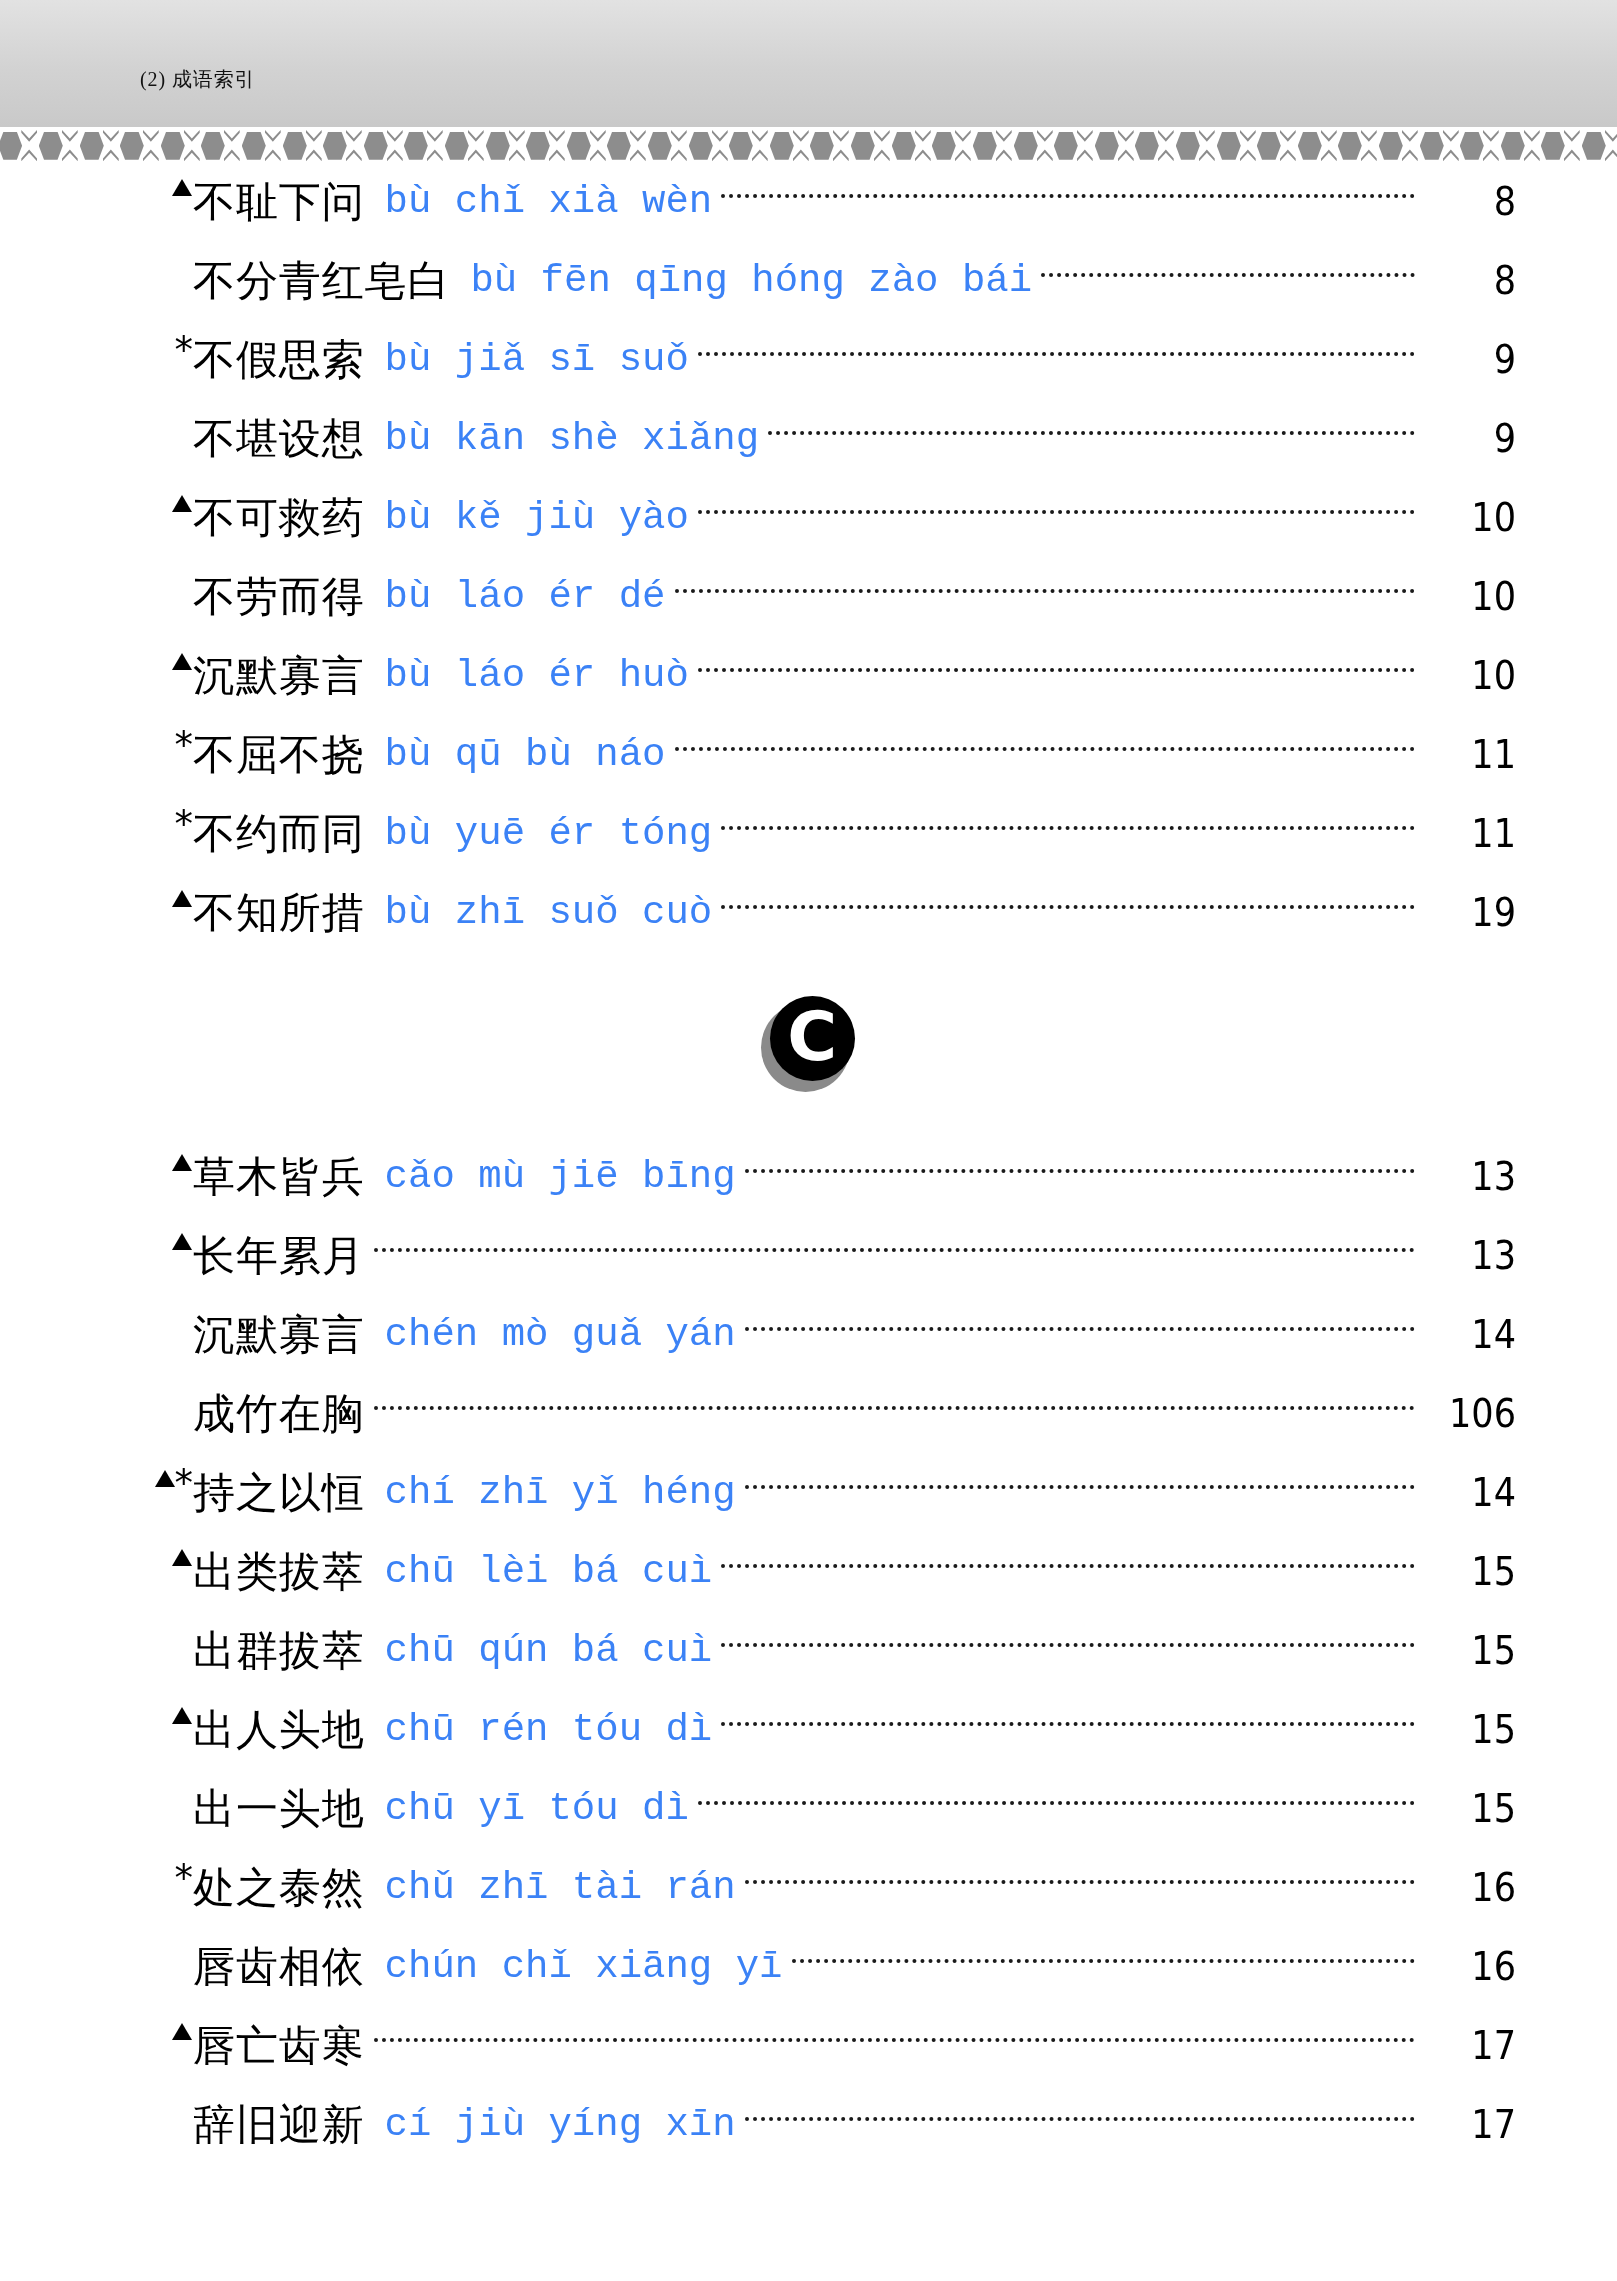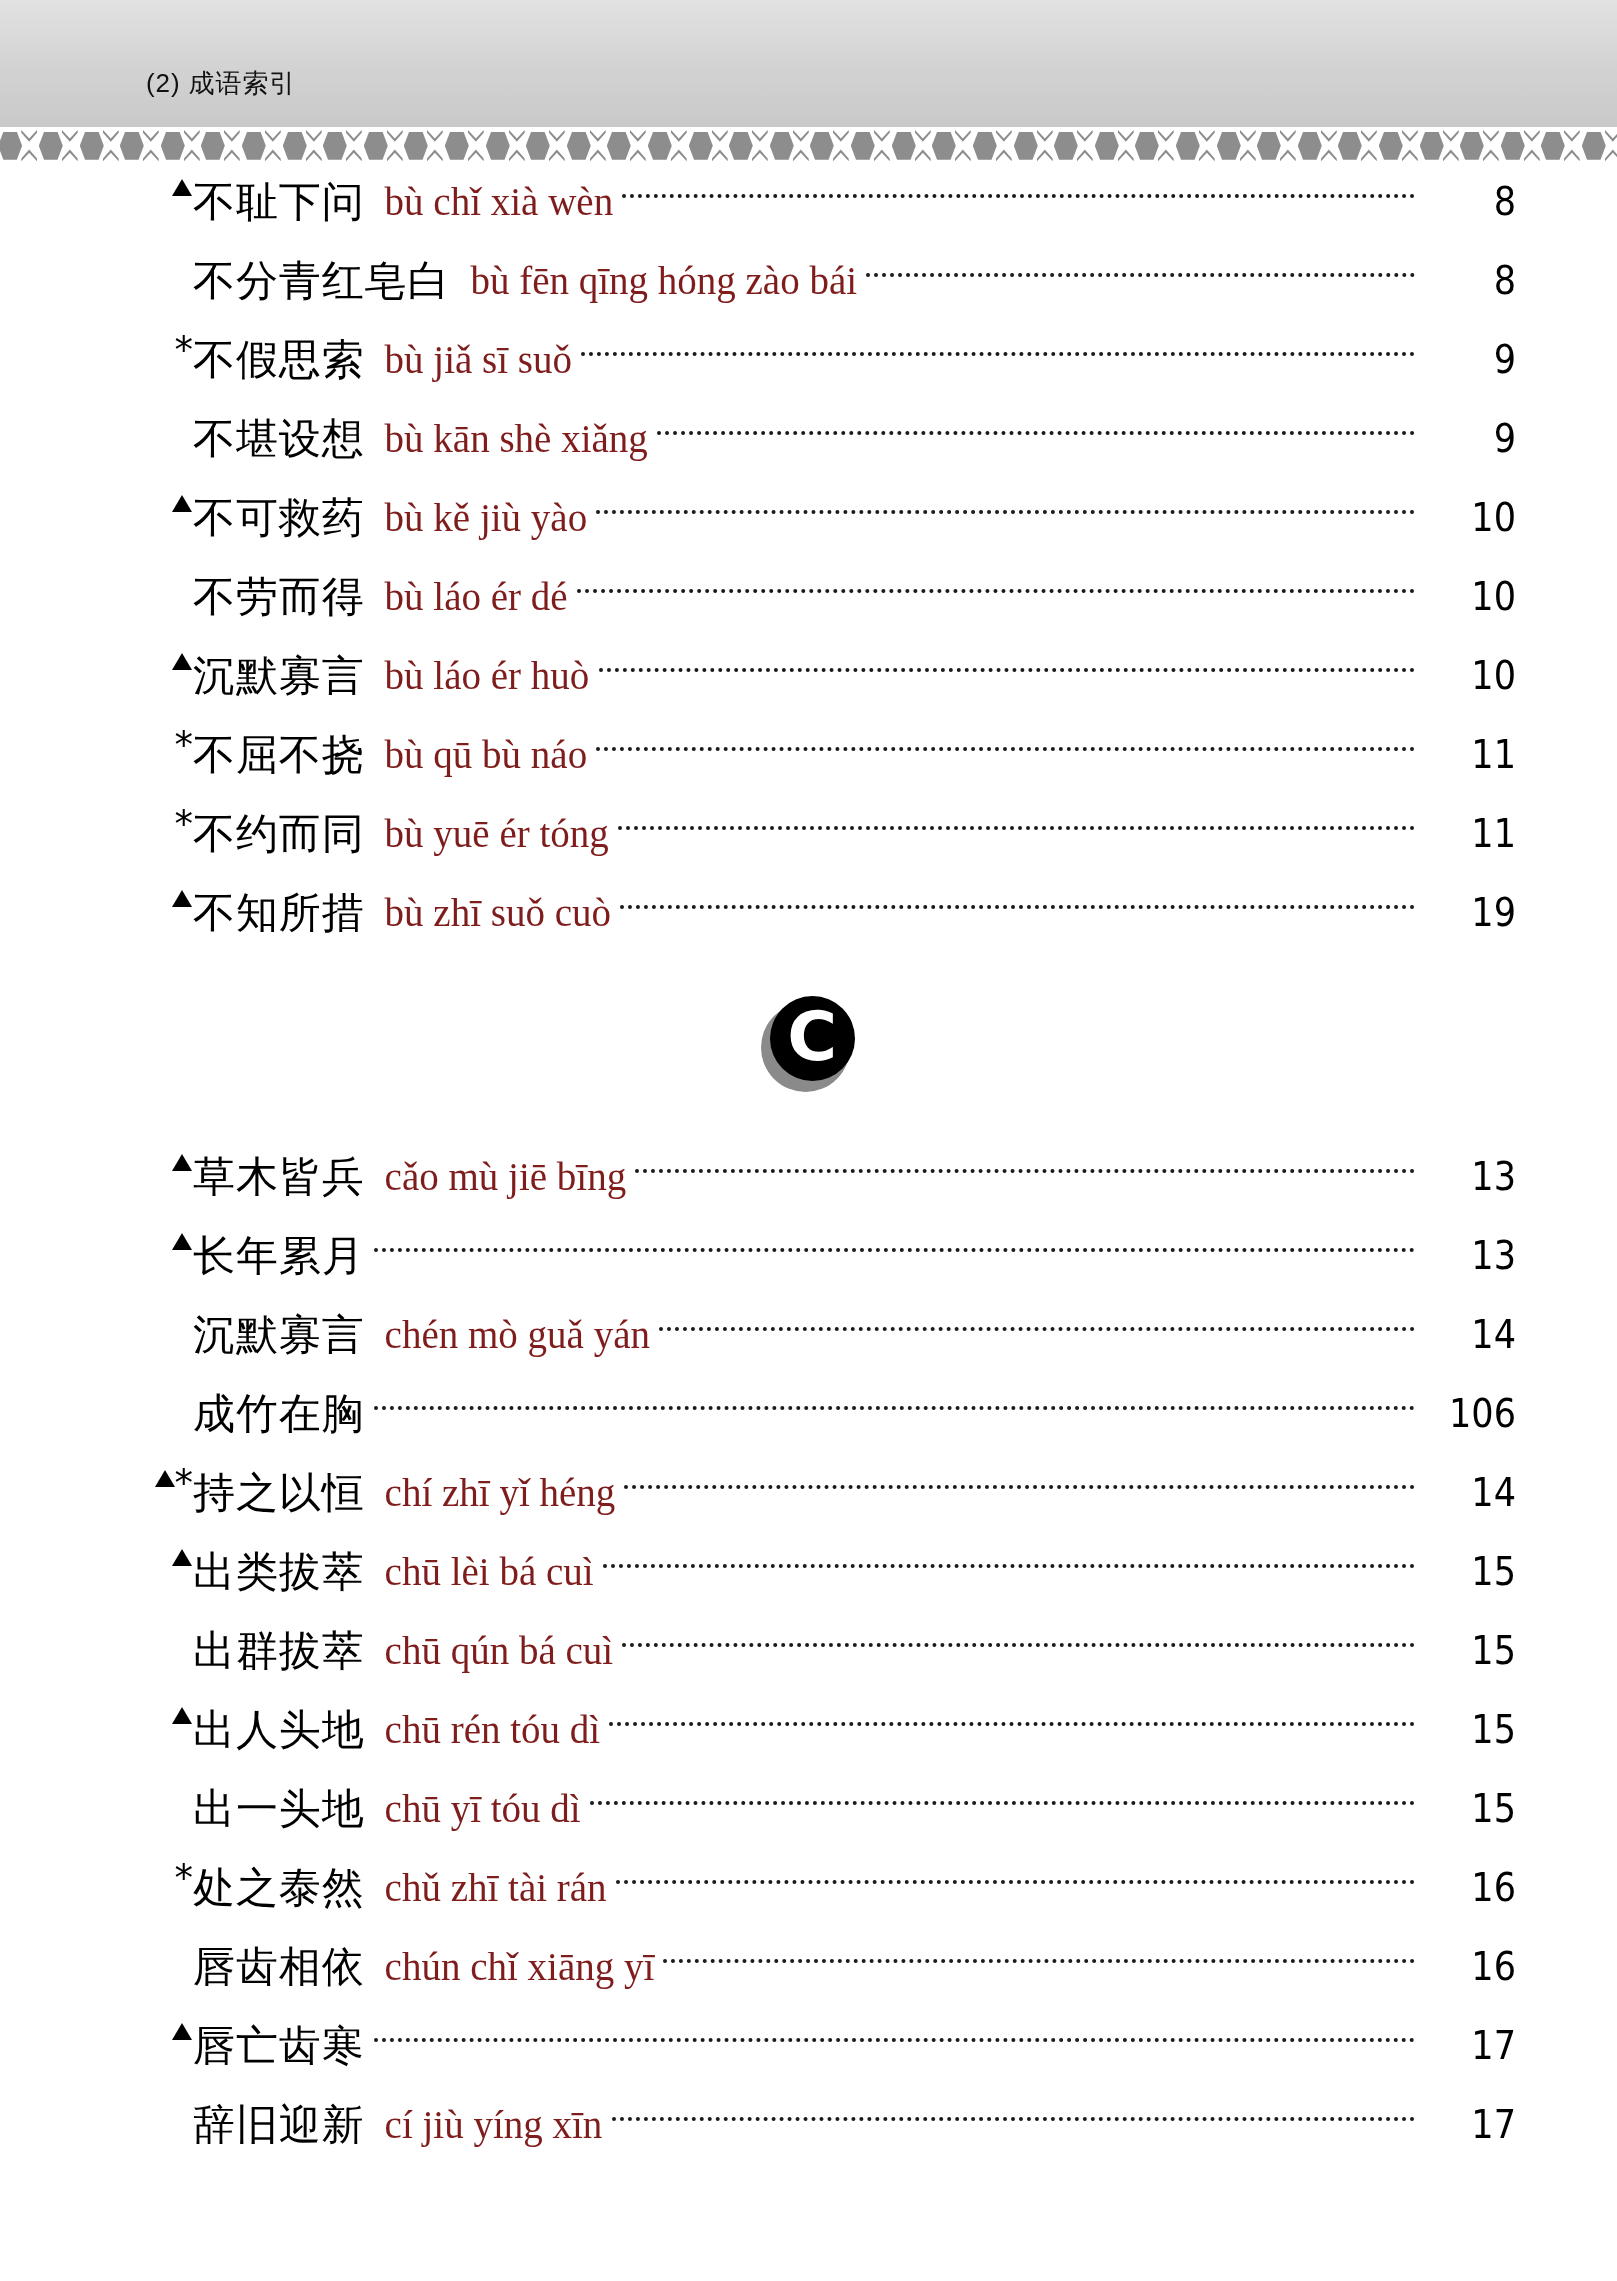--- a/index.html
+++ b/index.html
@@ -20,26 +20,26 @@
     position: absolute;
     left: 0; top: 0;
     width: 1618px;
     height: 129px;
     background: linear-gradient(to bottom, #e2e2e2 0%, #d2d2d2 55%, #c9c9c9 100%);
     border-bottom: 2.8px solid #ffffff;
     box-sizing: border-box;
   }
   .header-title {
     position: absolute;
-    left: 146px;
+    left: 140px;
     top: 66px;
-    font-size: 26px;
+    font-size: 20px;
     color: #111111;
     letter-spacing: 0.9px;
-    font-family: Liberation Sans, sans-serif;
+    font-family: Liberation Serif, serif;
     white-space: nowrap;
   }
 
   
   .ornament-band {
     position: absolute;
     left: 0;
     top: 129px;
     width: 1618px;
     height: 33px;
@@ -117,24 +117,24 @@
     line-height: 48px;
     color: #000000;
     letter-spacing: 0.9px;
     white-space: nowrap;
     font-family: "DejaVu Sans", sans-serif;
     font-weight: 400;
   }
   .pinyin {
     font-size: 39px;
     line-height: 48px;
-    color: #7f1d1d;
+    color: #3b82f6;
     white-space: nowrap;
     margin-left: 20px;
-    font-family: Liberation Serif, serif;
+    font-family: Liberation Mono, monospace;
   }
   .leader {
     flex: 1 1 auto;
     border-bottom: 4.6px dotted #1a1a1a;
     margin: 0 9.2px 11px 9.2px;
     height: 0;
     min-width: 18.5px;
   }
   .pageno {
     font-size: 39px;

